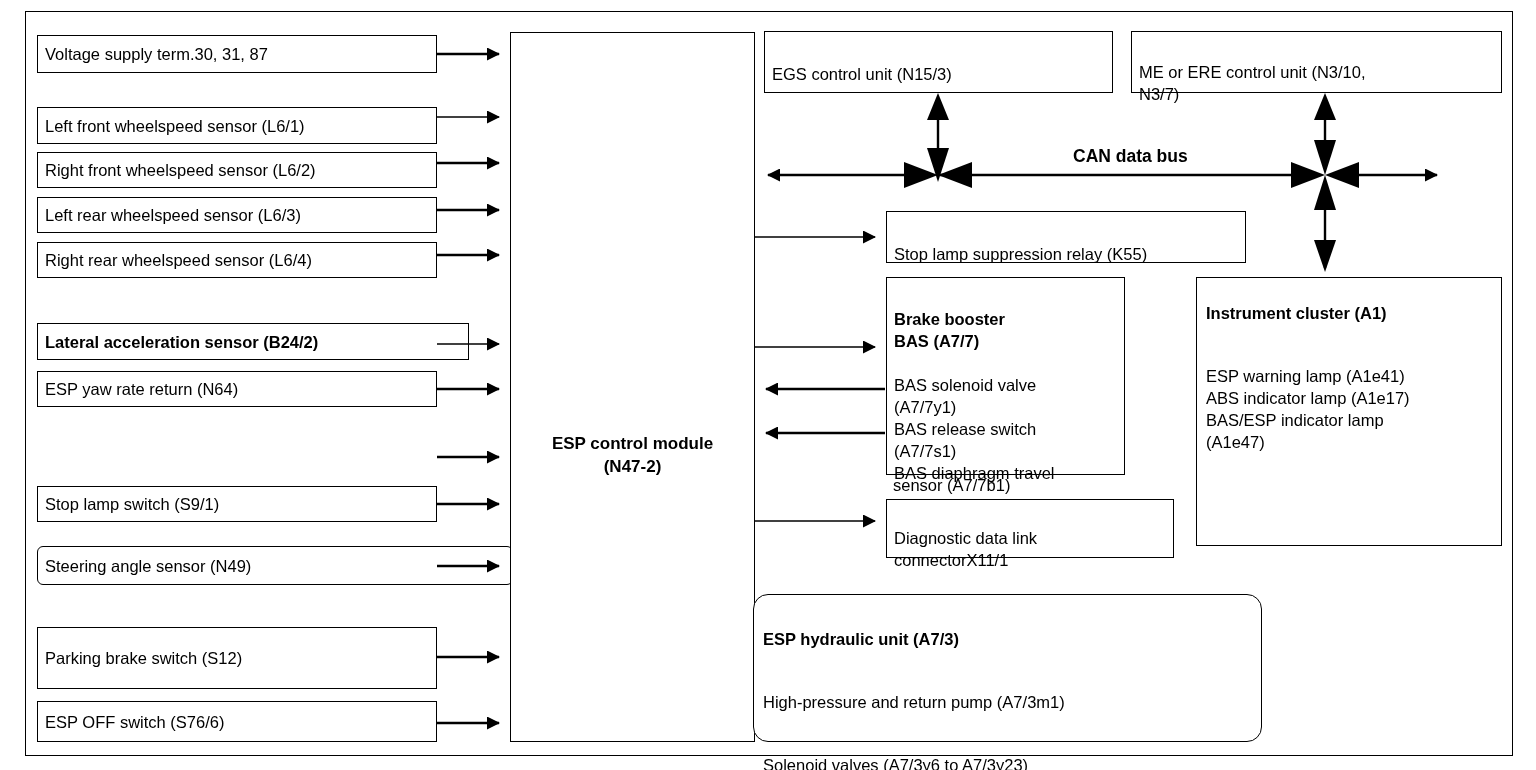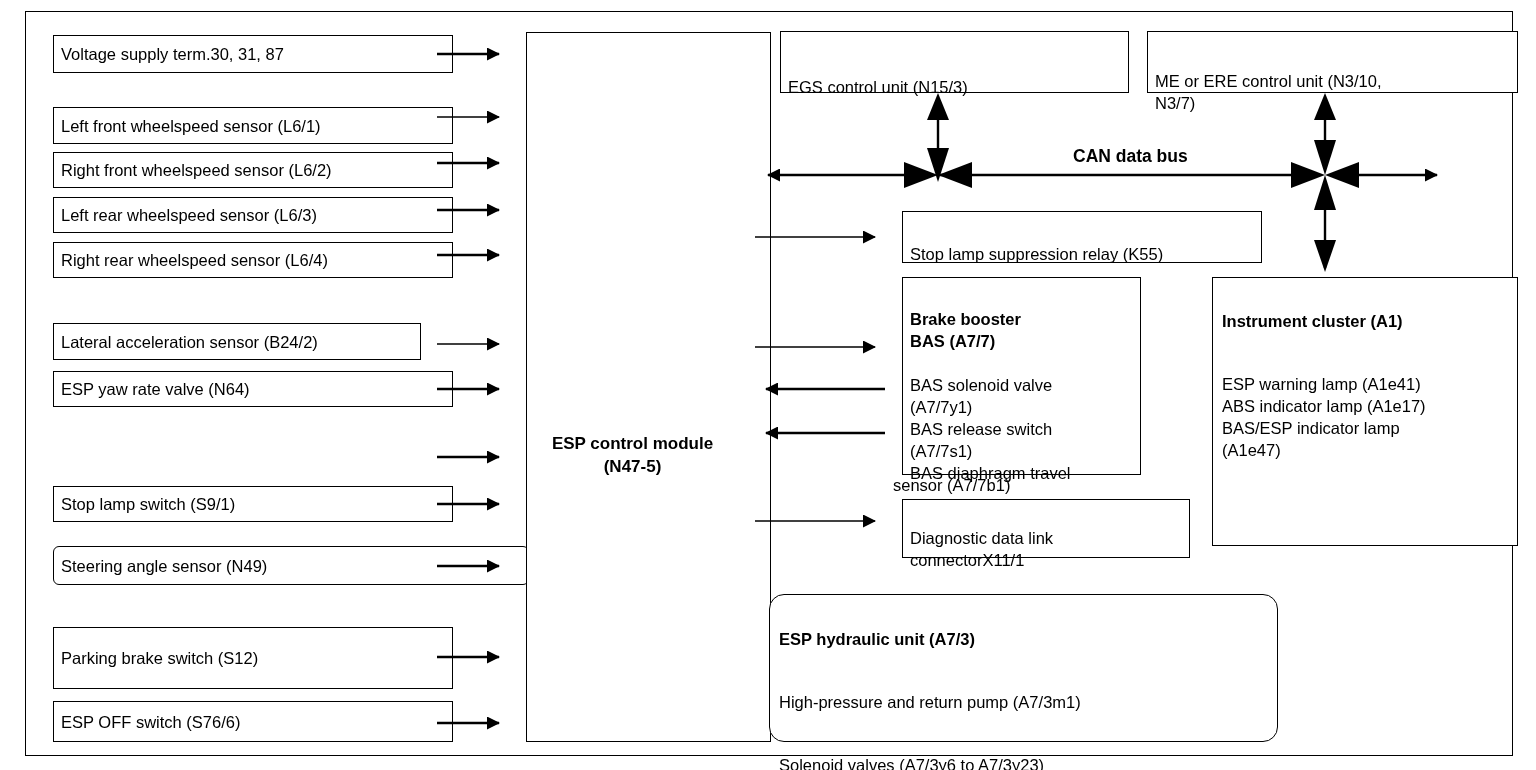--- a/index.html
+++ b/index.html
@@ -27,21 +27,20 @@
   }
   
   .box {
     position: absolute;
     border: 1.5px solid #000;
     background: #fff;
     padding: 4px 6px 4px 7px;
     font-size: 16.5px;
     line-height: 22px;
     white-space: pre-line;
-    margin-left: 16px;
   }
   .box.mid { display: flex; align-items: center; }
   .box.top { display: block; }
   .bold { font-weight: bold; }
   .ctr-title {
     position: absolute;
     text-align: center;
     font-weight: bold;
     font-size: 17px;
     line-height: 23px;
@@ -86,26 +85,26 @@
   </div>
 
   <div class="box mid" style="left:37px; top:197px; width:400px; height:36px;text-align:right;">
     <span>Left rear wheelspeed sensor (L6/3)</span>
   </div>
 
   <div class="box mid" style="left:37px; top:242px; width:400px; height:36px;">
     <span>Right rear wheelspeed sensor (L6/4)</span>
   </div>
 
-  <div class="box mid" style="left:37px; top:323px; width:368px; height:37px;">
+  <div class="box mid" style="left:37px; top:323px; width:432px; height:37px;font-weight:bold;">
     <span>Lateral acceleration sensor (B24/2)</span>
   </div>
 
   <div class="box mid" style="left:37px; top:371px; width:400px; height:36px;">
-    <span>ESP yaw rate valve (N64)</span>
+    <span>ESP yaw rate return (N64)</span>
   </div>
 
 
   <div class="box mid" style="left:37px; top:486px; width:400px; height:36px;">
     <span>Stop lamp switch (S9/1)</span>
   </div>
 
   <div class="box mid" style="left:37px; top:546px; width:476px; height:39px;border-radius:6px;">
     <span>Steering angle sensor (N49)</span>
   </div>
@@ -114,27 +113,27 @@
     <span>Parking brake switch (S12)</span>
   </div>
 
   <div class="box mid" style="left:37px; top:701px; width:400px; height:41px;">
     <span>ESP OFF switch (S76/6)</span>
   </div>
 
   <div class="box" style="left:510px; top:32px; width:245px; height:710px; padding:0;">
   </div>
   <div class="ctr-title" style="left:510px; top:432px; width:245px;">ESP control module
-(N47-5)</div>
-
-  <div class="box top" style="left:764px; top:31px; width:349px; height:62px; padding-top:22px;">
+(N47-2)</div>
+
+  <div class="box top" style="left:764px; top:31px; width:349px; height:62px; padding-top:9px;">
     <span>EGS control unit (N15/3)</span>
   </div>
 
-  <div class="box top" style="left:1131px; top:31px; width:371px; height:62px; padding-top:16px;">
+  <div class="box top" style="left:1131px; top:31px; width:371px; height:62px; padding-top:7px;">
     <span>ME or ERE control unit (N3/10,
 N3/7)</span>
   </div>
 
   <div class="can-label" style="left:1073px; top:146px;">CAN data bus</div>
 
   <div class="box top" style="left:886px; top:211px; width:360px; height:52px; padding-top:9px;">
     <span>Stop lamp suppression relay (K55)</span>
   </div>
 
@@ -147,21 +146,21 @@
 (A7/7s1)
 BAS diaphragm travel</span>
   </div>
   <div class="free-text" style="left:893px; top:474px;">sensor (A7/7b1)</div>
 
   <div class="box top" style="left:886px; top:499px; width:288px; height:59px; padding-top:5px;">
     <span>Diagnostic data link
 connectorX11/1</span>
   </div>
 
-  <div class="box top" style="left:1196px; top:277px; width:306px; height:269px; padding-top:10px; padding-left:9px;">
+  <div class="box top" style="left:1196px; top:277px; width:306px; height:269px; padding-top:2px; padding-left:9px;">
     <span class="bold">Instrument cluster (A1)</span>
     <div style="height:19px;"></div>
     <span>ESP warning lamp (A1e41)
 ABS indicator lamp (A1e17)
 BAS/ESP indicator lamp
 (A1e47)</span>
   </div>
 
   <div class="box top" style="left:753px; top:594px; width:509px; height:148px; padding-top:11px; padding-left:9px;border-radius:15px;">
     <span class="bold">ESP hydraulic unit (A7/3)</span>

